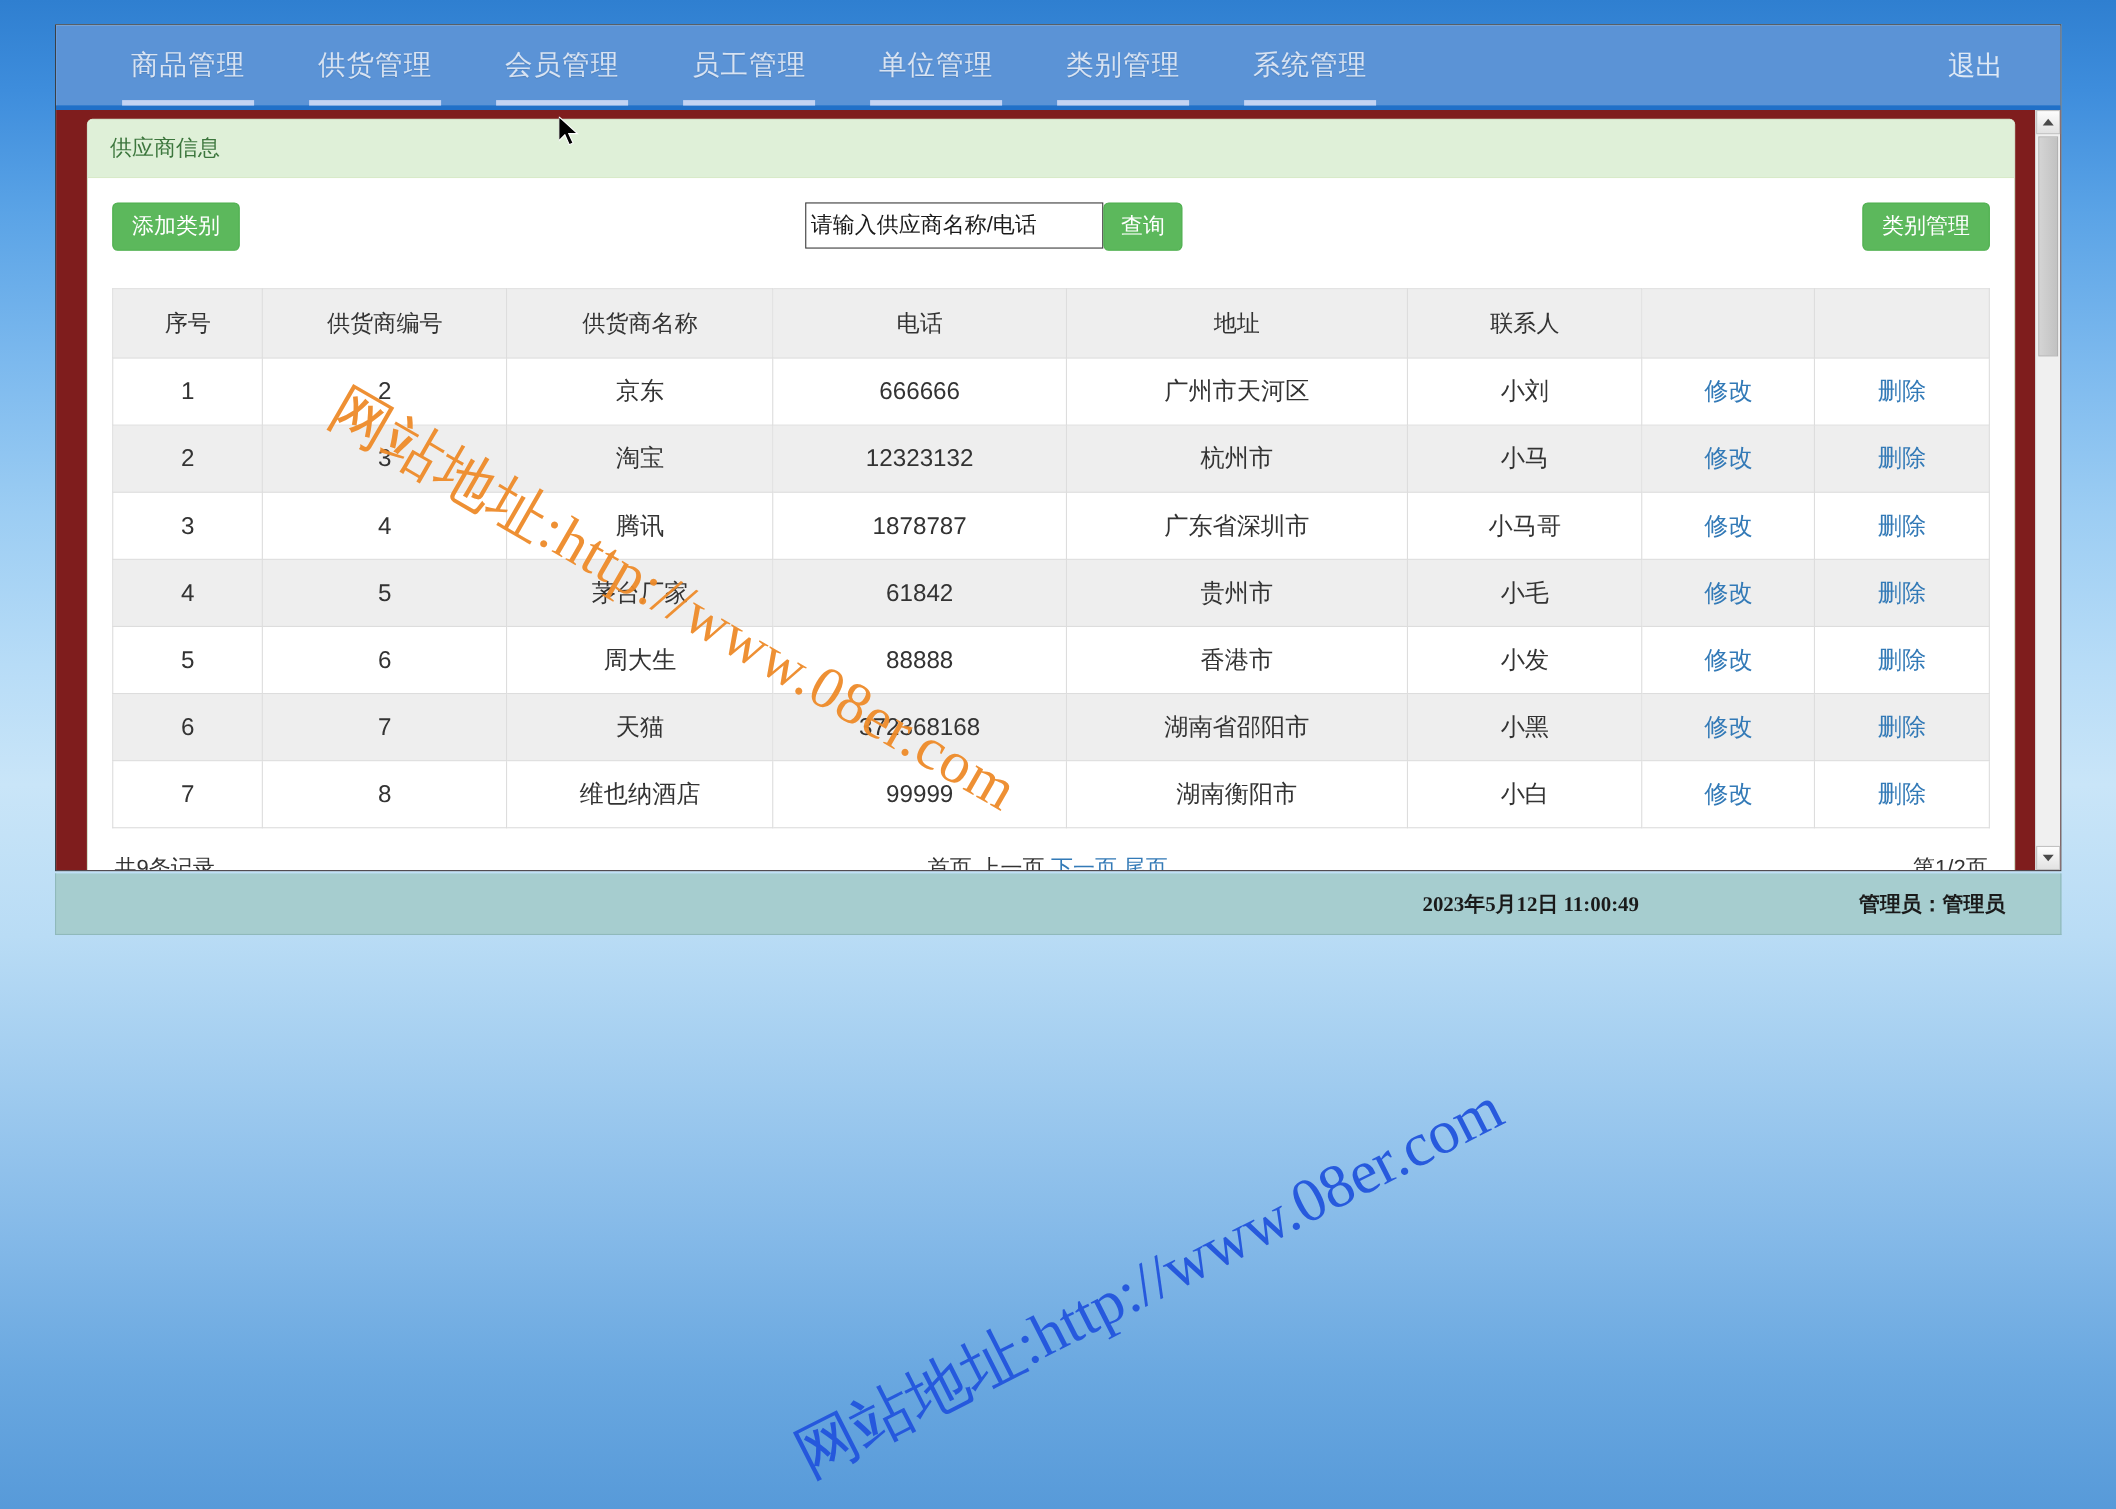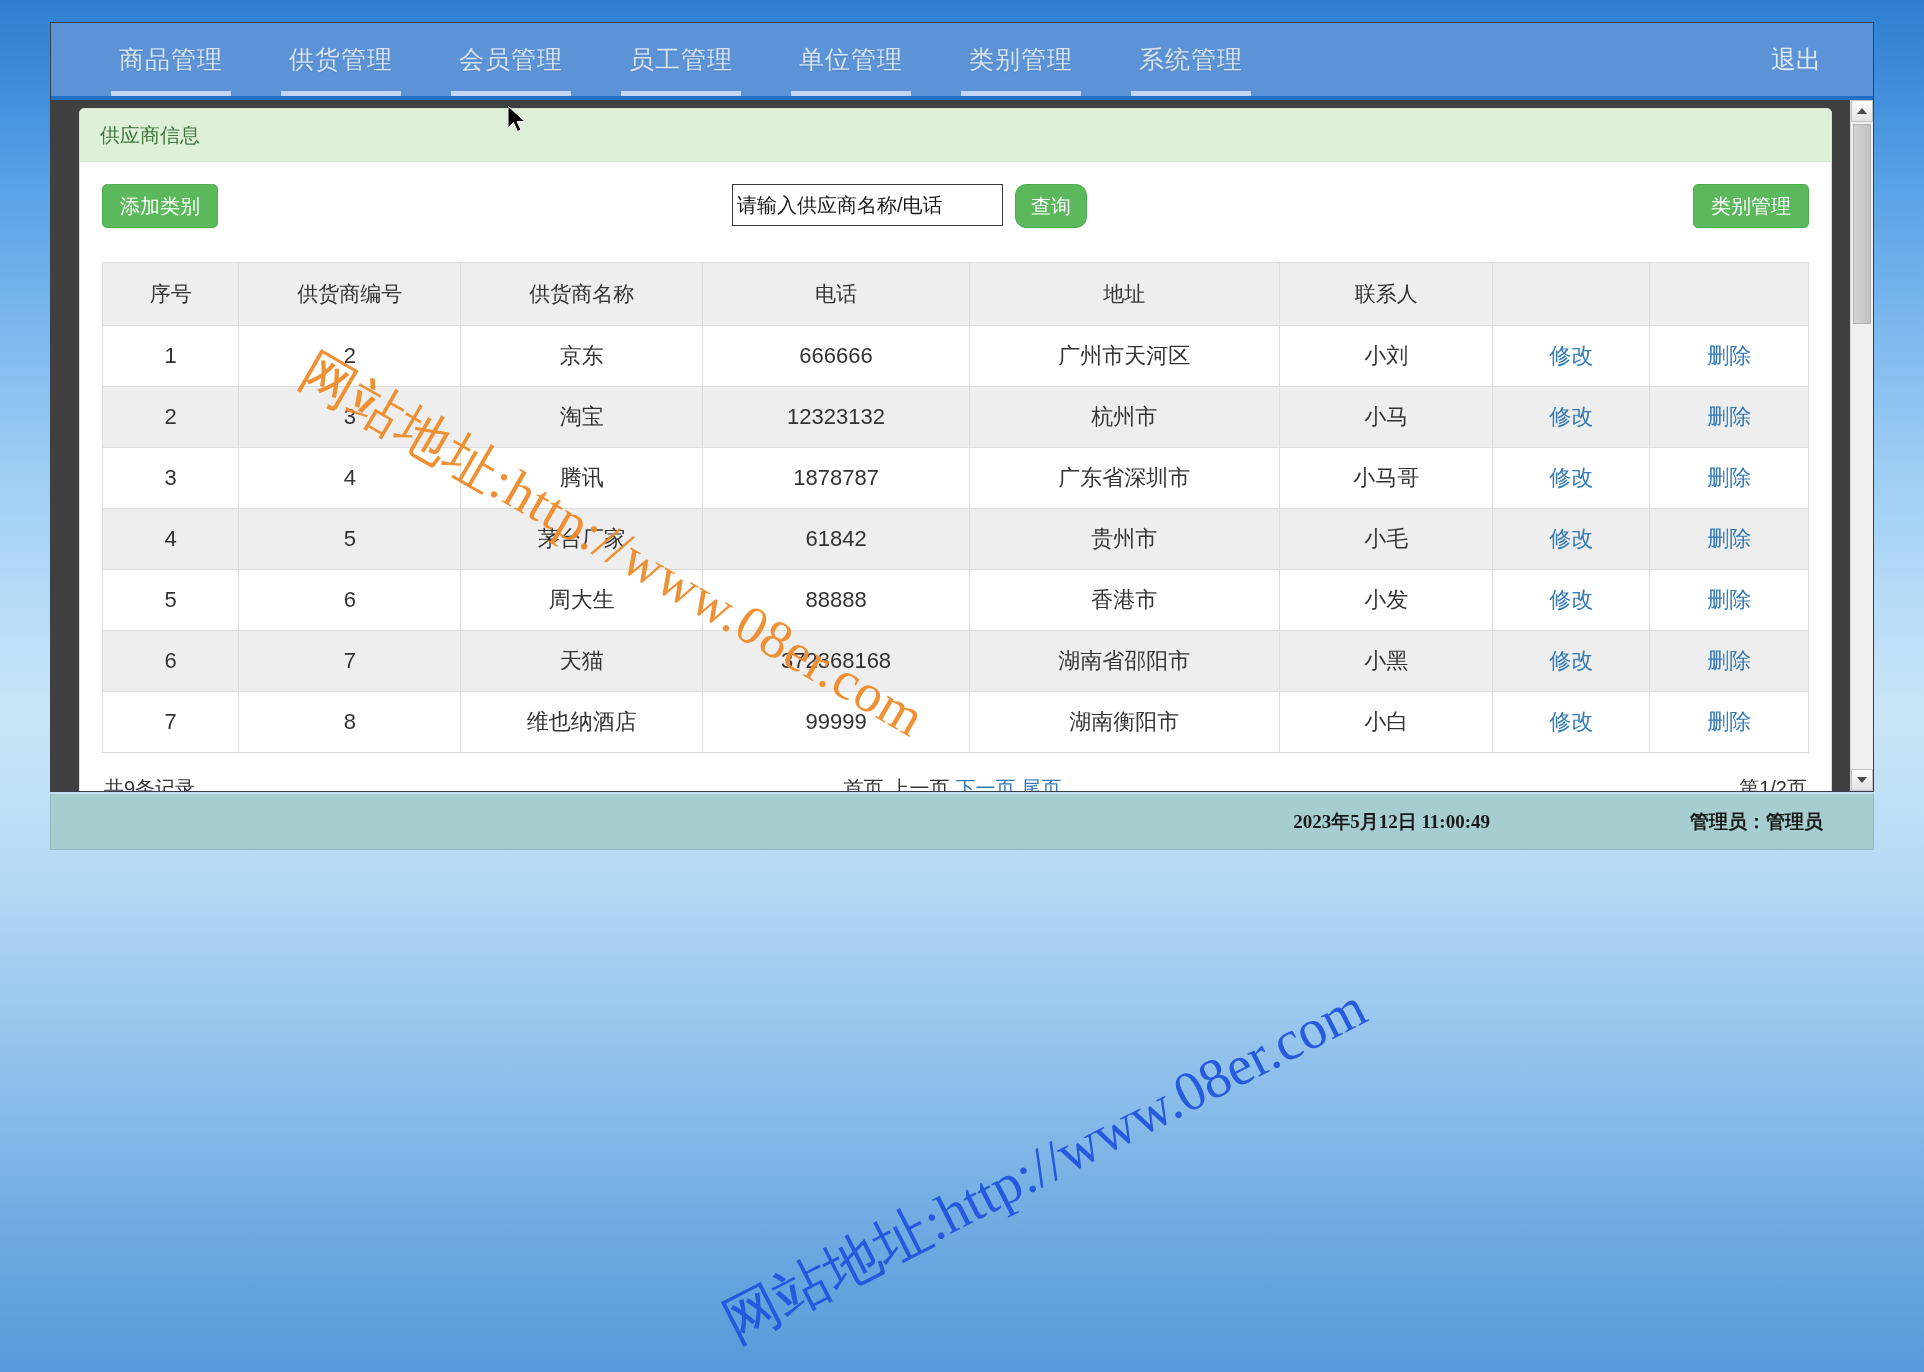--- a/index.html
+++ b/index.html
@@ -101,21 +101,21 @@
     color: #dfe9f5;
     font-size: 25px;
     cursor: pointer;
   }
 
   
   #content-shell {
     flex: 1 1 auto;
     display: flex;
     position: relative;
-    background: #404040;
+    background: #7f1d1d;
     overflow: hidden;
   }
   #content-scrollable {
     flex: 1 1 auto;
     position: relative;
     padding: 8px 18px 0 28px;
     box-sizing: border-box;
     overflow: hidden;
   }
 
@@ -223,23 +223,21 @@
     padding: 2px 4px;
     border: 1px solid #3a3a3a;
     box-sizing: border-box;
     font-family: inherit;
     color: #1a1a1a;
     background: #ffffff;
     outline: none;
   }
   #supplier-search-input::placeholder { color: #1a1a1a; opacity: 1; }
   #search-button {
-    margin-left: 12px;
     padding: 11px 15px;
-    border-radius: 11px;
   }
   #return-all-button {
     position: absolute;
     right: 0;
     top: 0;
   }
 
   
   #supplier-table {
     width: 100%;

